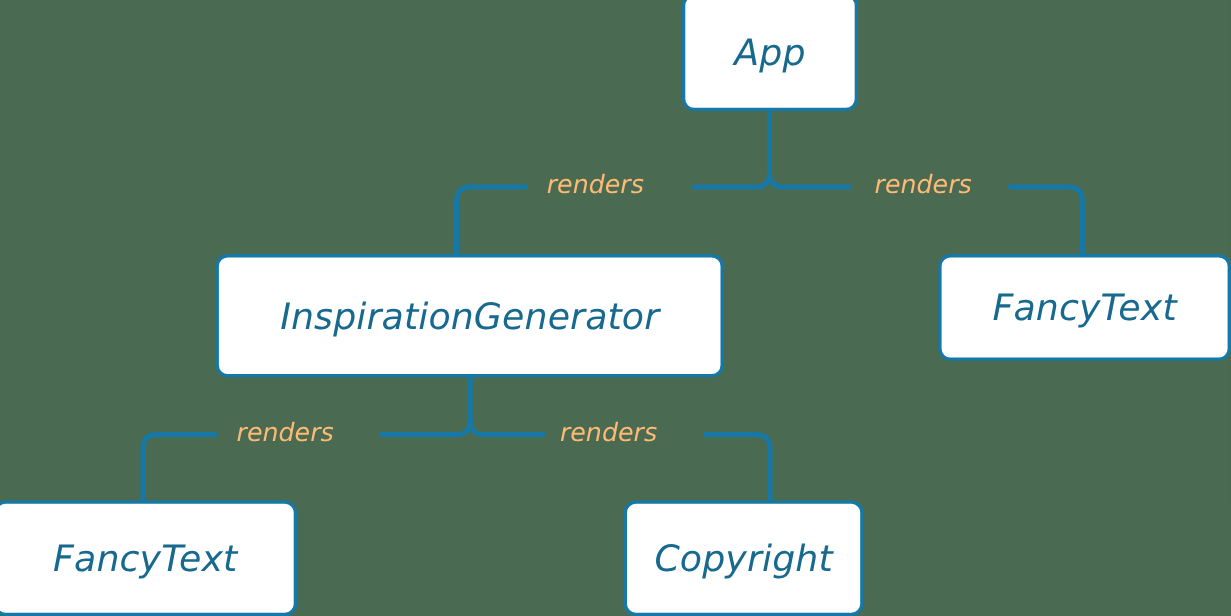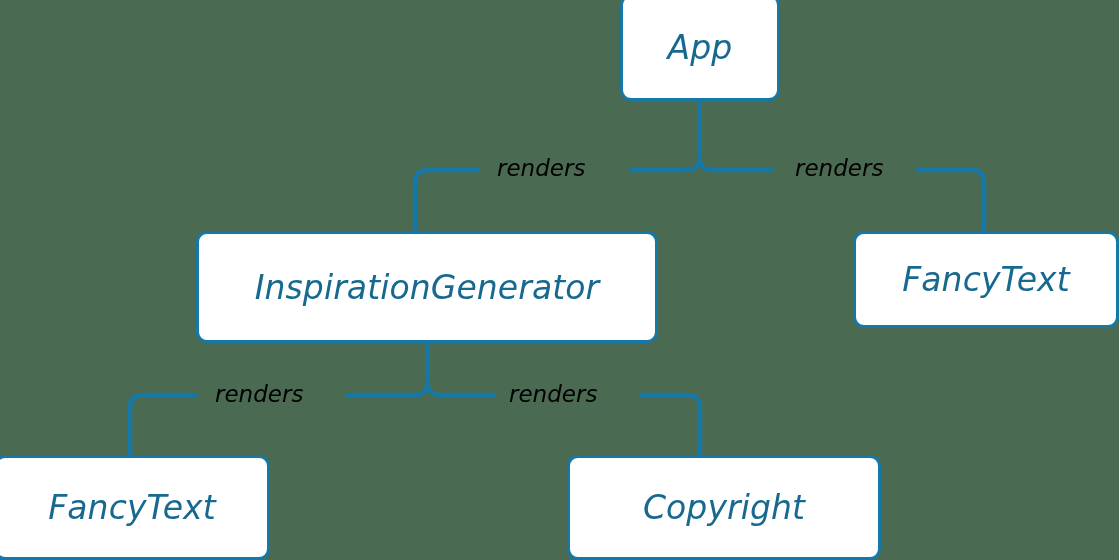--- a/index.html
+++ b/index.html
@@ -44,21 +44,21 @@
     letter-spacing: 0.1px;
     white-space: nowrap;
     z-index: 2;
   }
   .node-label {
     display: block;
     line-height: 1;
   }
   .edge-label {
     position: absolute;
-    color: #000000;
+    color: #fdba74;
     font-family: "DejaVu Sans", sans-serif;
     font-size: 23px;
     font-weight: 500;
     line-height: 1;
     white-space: nowrap;
     z-index: 3;
   }
 </style>
 </head>
 <body>
@@ -98,21 +98,21 @@
   </div>
 
   <div class="node" style="left:853px; top:231px; width:266px; height:97px;">
     <span class="node-label">FancyText</span>
   </div>
 
   <div class="node" style="left:-6px; top:455px; width:276px; height:105px;">
     <span class="node-label">FancyText</span>
   </div>
 
-  <div class="node" style="left:567px; top:455px; width:314px; height:105px;align-items:center;">
+  <div class="node" style="left:567px; top:455px; width:218px; height:105px;align-items:center;">
     <span class="node-label">Copyright</span>
   </div>
 
   <div class="edge-label" style="left:497px; top:157px;">renders</div>
 
   <div class="edge-label" style="left:795px; top:157px;">renders</div>
 
   <div class="edge-label" style="left:215px; top:383px;">renders</div>
 
   <div class="edge-label" style="left:509px; top:383px;">renders</div>

